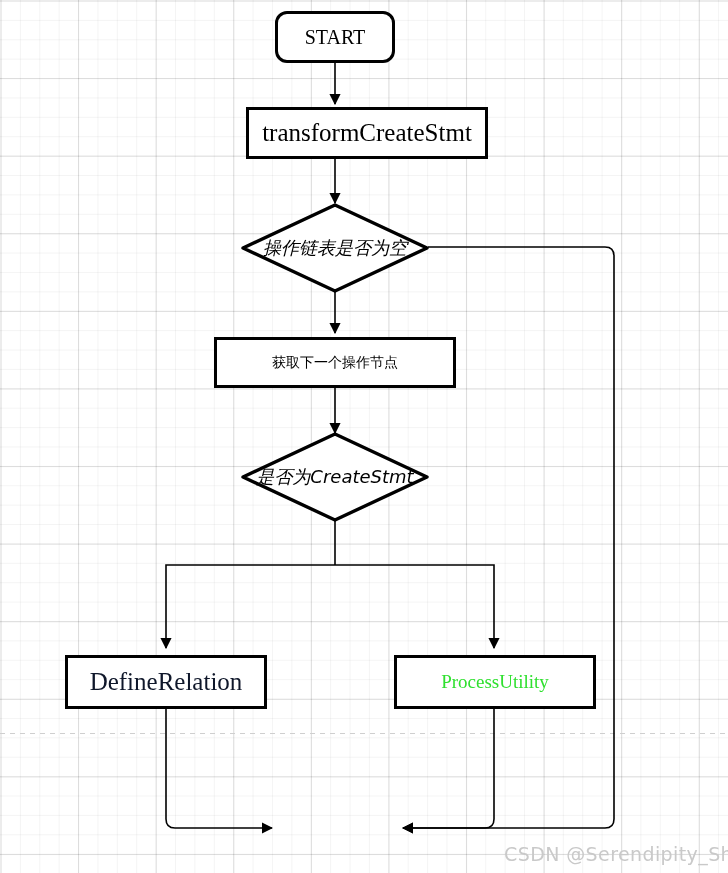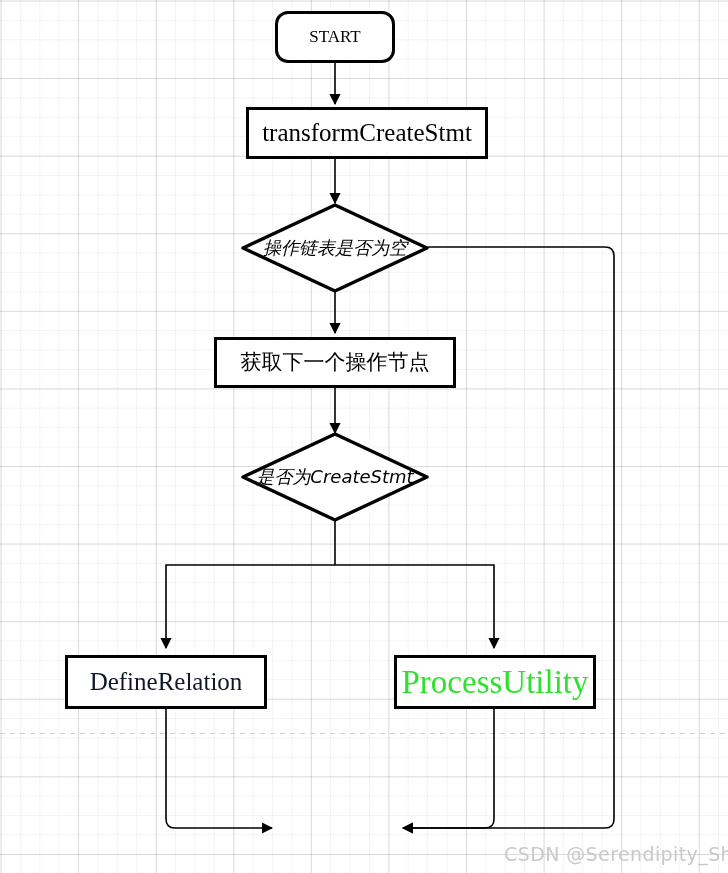--- a/index.html
+++ b/index.html
@@ -119,50 +119,50 @@
 
     <path d="M 335 565 L 166 565 L 166 648" fill="none" stroke="#000000" stroke-width="1.6" marker-end="url(#arrowhead)"></path>
 
     <path d="M 335 565 L 494 565 L 494 648" fill="none" stroke="#000000" stroke-width="1.6" marker-end="url(#arrowhead)"></path>
 
     <path d="M 166 709 L 166 819 Q 166 828 175 828 L 272 828" fill="none" stroke="#000000" stroke-width="1.6" marker-end="url(#arrowhead)"></path>
 
     <path d="M 494 709 L 494 819 Q 494 828 485 828 L 403 828" fill="none" stroke="#000000" stroke-width="1.6" marker-end="url(#arrowhead)"></path>
   </svg>
 
-  <div class="node node-terminal" style="left:275px; top:11px; width:120px; height:52px; font-size:17px;border-radius:13px;">
+  <div class="node node-terminal" style="left:275px; top:11px; width:120px; height:52px; font-size:20px;">
     <span class="label">START</span>
   </div>
 
   <div class="node node-process" style="left:214px; top:107px; width:242px; height:52px; font-size:25px;margin-left:32px;">
     <span class="label">transformCreateStmt</span>
   </div>
 
   <div class="diamond-wrap" style="left:241px; top:203px; width:188px; height:90px;">
     <svg width="188" height="90" viewBox="0 0 188 90" xmlns="http://www.w3.org/2000/svg">
       <polygon points="94,2 186,45 94,88 2,45" fill="#ffffff" stroke="#000000" stroke-width="3.4" stroke-linejoin="round"></polygon>
     </svg>
     <div class="diamond-text cjk" style="font-size:18px;">操作链表是否为空</div>
   </div>
 
-  <div class="node node-process cjk" style="left:214px; top:337px; width:242px; height:51px; font-size:21px;">
+  <div class="node node-process cjk" style="left:214px; top:337px; width:242px; height:51px; font-size:14px;">
     <span class="label">获取下一个操作节点</span>
   </div>
 
   <div class="diamond-wrap" style="left:241px; top:432px; width:188px; height:90px;">
     <svg width="188" height="90" viewBox="0 0 188 90" xmlns="http://www.w3.org/2000/svg">
       <polygon points="94,2 186,45 94,88 2,45" fill="#ffffff" stroke="#000000" stroke-width="3.4" stroke-linejoin="round"></polygon>
     </svg>
     <div class="diamond-text cjk" style="font-size:18px;text-align:right;">是否为CreateStmt</div>
   </div>
 
   <div class="node node-process" style="left:65px; top:655px; width:202px; height:54px; font-size:25px; color:#0f172a;">
     <span class="label">DefineRelation</span>
   </div>
 
-  <div class="node node-process" style="left:394px; top:655px; width:202px; height:54px; font-size:33px; color:#2fe02f;">
+  <div class="node node-process" style="left:394px; top:655px; width:202px; height:54px; font-size:19px; color:#2fe02f;">
     <span class="label">ProcessUtility</span>
   </div>
 
 
   <div id="watermark" style="left:504px; top:843px;">CSDN @Serendipity_Shy</div>
 
 </div>
 
 </body></html>

